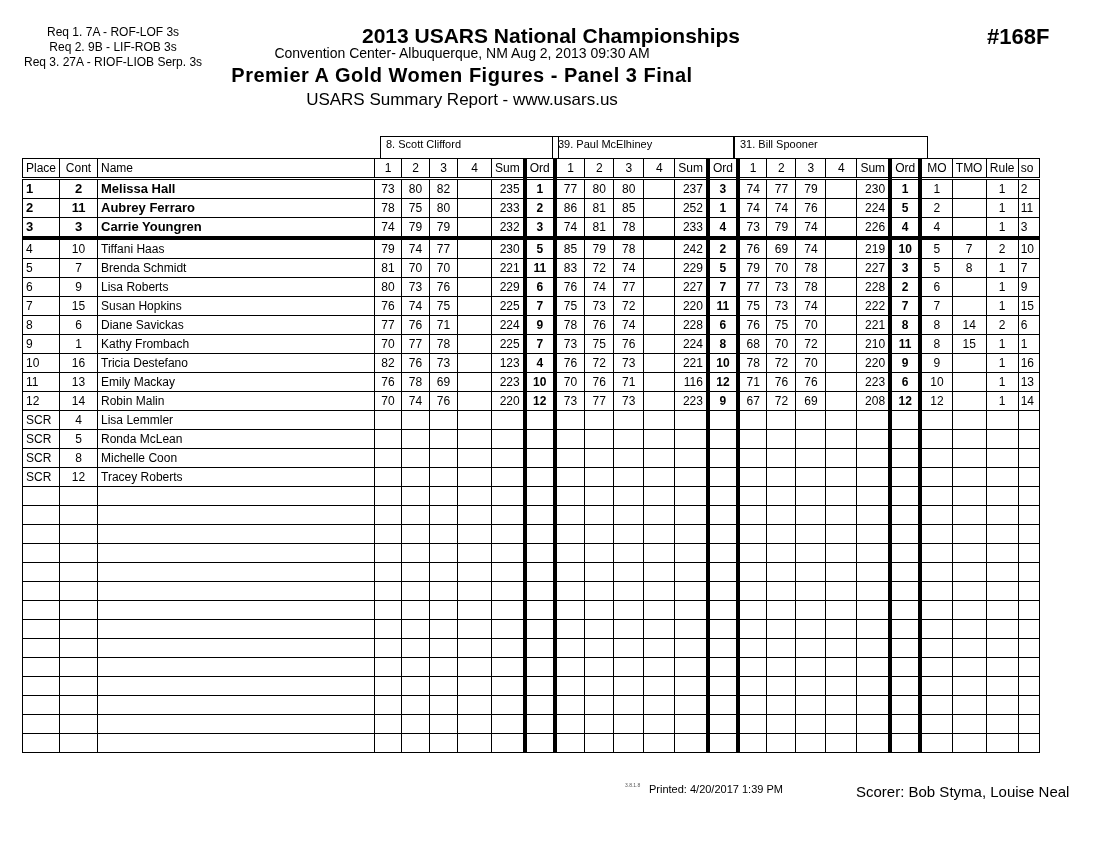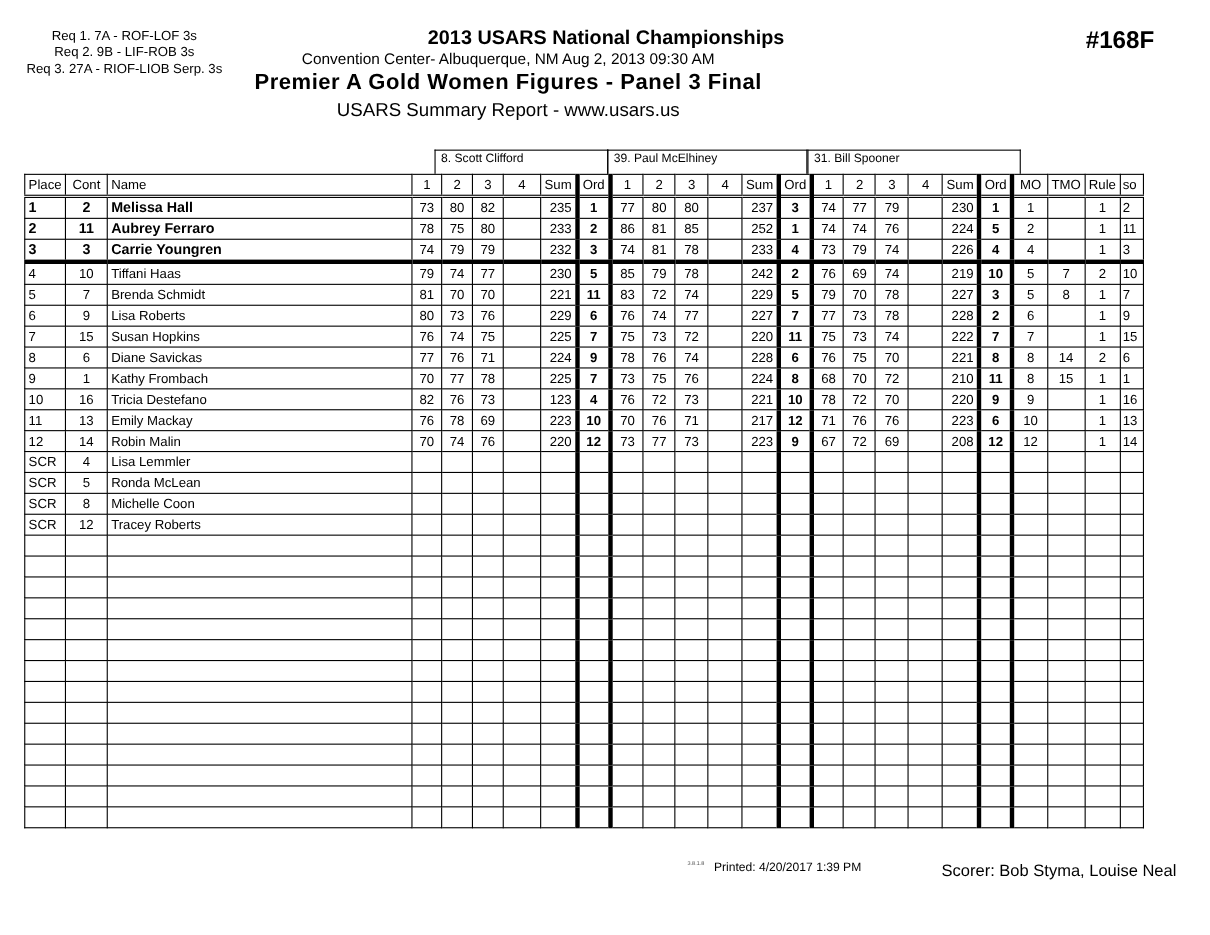--- a/index.html
+++ b/index.html
@@ -1,20 +1,20 @@
 <!DOCTYPE html>
 <html><head>
 <meta charset="utf-8">
 <style>
   html, body { margin:0; padding:0; background:#ffffff; }
   body { width:1100px; height:850px; position:relative; overflow:hidden; font-family:"Liberation Sans", sans-serif; color:#000; }
   .abs { position:absolute;text-align:center; }
   .reqs { left:24px; top:25px; font-size:12px; line-height:15px; }
   .title { left:0; width:924px; text-align:center; }
-  .t1 { top:24px; font-size:18px; font-weight:bold; left:-1px; width:1100px; }
+  .t1 { top:24px; font-size:21px; font-weight:bold; left:-1px; width:1100px; }
   .t1 span { position:relative; left:2px; }
   .t2 { top:45px; font-size:14px; }
   .t3 { top:64px; font-size:20px; font-weight:bold; letter-spacing:0.5px; }
   .t4 { top:90px; font-size:17px; }
   .evnum { left:963px; top:24px; font-size:22px; font-weight:bold;margin-left:24px; }
 
   .judge { position:absolute; top:136px; height:22px; border:1px solid #000; border-bottom:none; font-size:11px; padding-left:5px; line-height:14px; box-sizing:border-box; }
 
   table.grid { position:absolute; left:22px; top:158px; border-collapse:collapse; table-layout:fixed; font-size:12px; }
   table.grid td { border:1px solid #000; height:19px; padding:0 3px; box-sizing:border-box; white-space:nowrap; overflow:hidden; line-height:18px; }
@@ -38,21 +38,21 @@
   <div>Req  2.  9B - LIF-ROB 3s</div>
   <div>Req  3.  27A - RIOF-LIOB Serp. 3s</div>
 </div>
 
 <div class="abs title t1"><span>2013 USARS National Championships</span></div>
 <div class="abs title t2">Convention Center- Albuquerque, NM  Aug 2, 2013  09:30 AM</div>
 <div class="abs title t3">Premier A Gold Women Figures - Panel 3 Final</div>
 <div class="abs title t4">USARS Summary Report - www.usars.us</div>
 <div class="abs evnum">#168F</div>
 
-<div class="judge" style="left:395px;width:158px;">8.  Scott Clifford</div>
+<div class="judge" style="left:380px;width:179px;">8.  Scott Clifford</div>
 <div class="judge" style="left:552px;width:182px;">39.  Paul McElhiney</div>
 <div class="judge" style="left:734px;width:194px;">31.  Bill Spooner</div>
 
 <table class="grid" id="grid">
   <colgroup>
     <col style="width:36px">
       <col style="width:38px">
       <col style="width:277px">
     <col style="width:27px">
       <col style="width:28px">
@@ -382,21 +382,21 @@
         <td class="c">76</td>
         <td class="c">78</td>
         <td class="c">69</td>
         <td class="c"></td>
         <td class="r">223</td>
         <td class="thickL c b">10</td>
         <td class="thickL c">70</td>
         <td class="c">76</td>
         <td class="c">71</td>
         <td class="c"></td>
-        <td class="r">217</td>
+        <td class="r">116</td>
         <td class="thickL c b">12</td>
         <td class="thickL c">71</td>
         <td class="c">76</td>
         <td class="c">76</td>
         <td class="c"></td>
         <td class="r">223</td>
         <td class="thickL c b">6</td>
         <td class="thickL c">10</td>
         <td class="c"></td>
         <td class="c">1</td>

